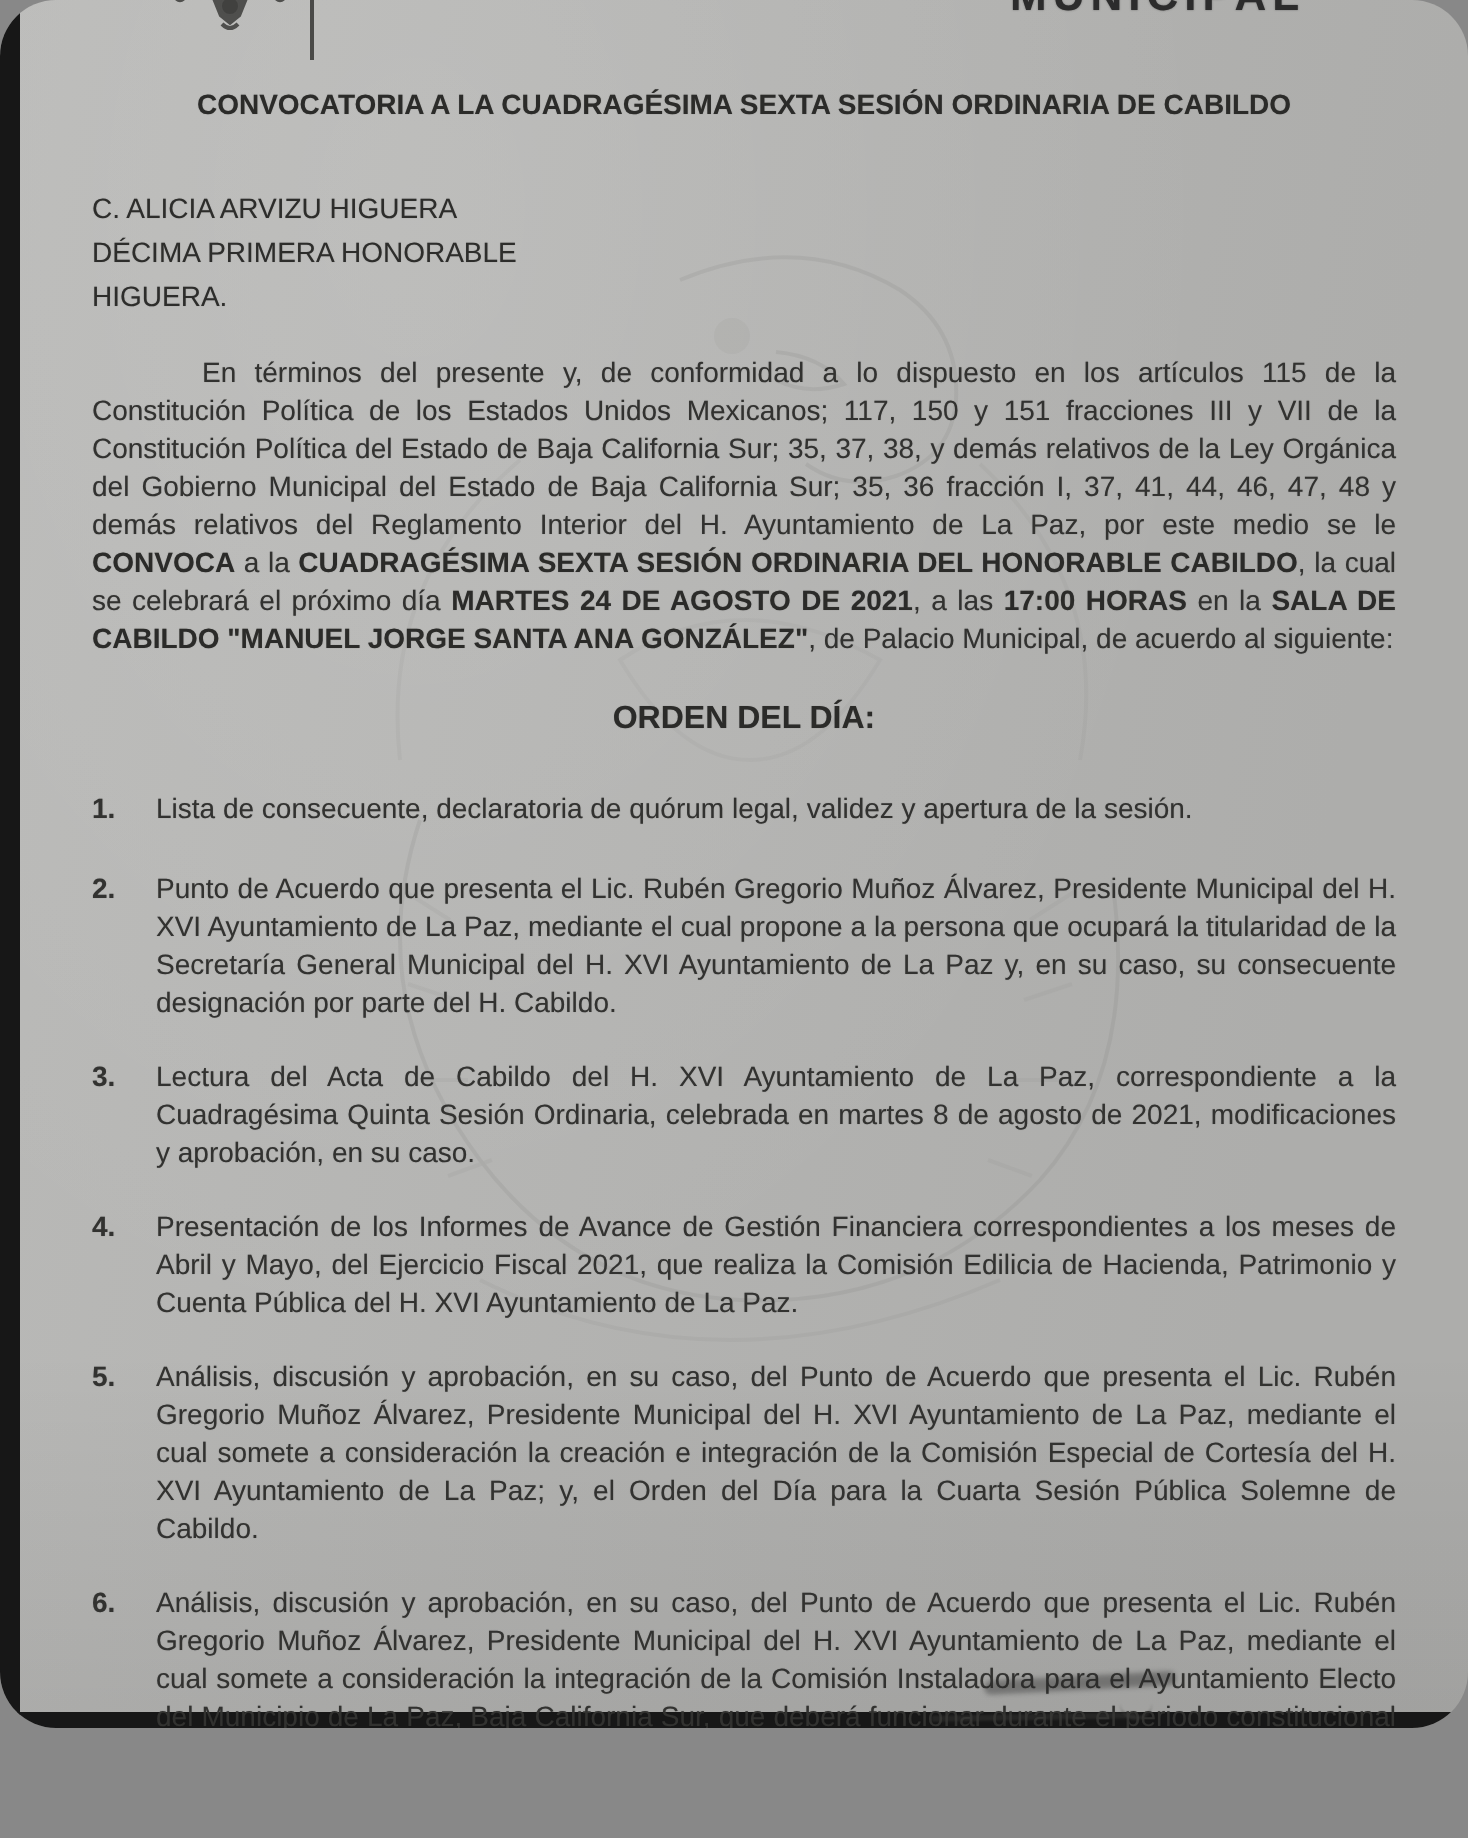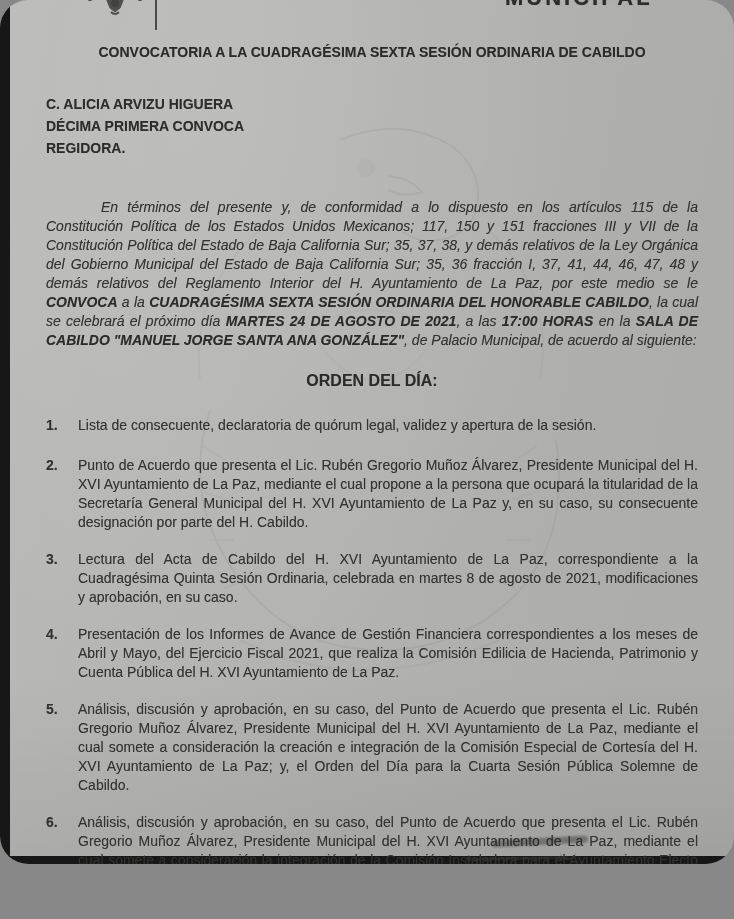--- a/index.html
+++ b/index.html
@@ -36,22 +36,22 @@
 
   
   .watermark { position:absolute; left:130px; top:80px; opacity:.16; pointer-events:none; }
 
   .content {
     position:absolute; left:46px; top:42px; width:652px;
     font-size:14px; line-height:19px;
     text-shadow: 0 0 .5px rgba(50,50,48,.35);
   }
   .doc-title { text-align:center; font-weight:bold; font-size:14px; line-height:20px; color:#2b2b29; }
-  .addressee { margin-top:31px; font-weight:bold; font-size:14px; line-height:22px; color:#2d2d2b; }
-  .intro { margin-top:39px; text-align:justify; text-indent:55px;font-style:italic; }
+  .addressee { margin-top:31px; font-weight:normal; font-size:14px; line-height:22px; color:#2d2d2b; }
+  .intro { margin-top:18px; text-align:justify; text-indent:55px; }
   .b { font-weight:bold; color:#2b2b29; }
   .orden-heading { margin-top:21px; text-align:center; font-weight:bold; font-size:16px; color:#2b2b29; }
   .orden-list { margin-top:26px; }
   .orden-item { display:flex; margin-bottom:18px; }
   .orden-item .num { width:20px; flex:0 0 20px; font-weight:bold; }
   .orden-item .gap { width:12px; flex:0 0 12px; }
   .orden-item .txt { flex:1; text-align:justify; }
   .mb-lg { margin-bottom:21px; }
 
   
@@ -113,22 +113,22 @@
   </div>
 
   <div class="content">
 
     <div class="doc-title">
       <div>CONVOCATORIA A LA CUADRAGÉSIMA SEXTA SESIÓN ORDINARIA DE CABILDO</div>
     </div>
 
     <div class="addressee">
       <div>C. ALICIA ARVIZU HIGUERA</div>
-      <div>DÉCIMA PRIMERA CONVOCA</div>
-      <div>REGIDORA.</div>
+      <div>DÉCIMA PRIMERA HONORABLE</div>
+      <div>HIGUERA.</div>
     </div>
 
     <p class="intro">
       <span>En términos del presente y, de conformidad a lo dispuesto en los artículos 115 de la Constitución Política de los Estados Unidos Mexicanos; 117, 150 y 151 fracciones III y VII de la Constitución Política del Estado de Baja California Sur; 35, 37, 38, y demás relativos de la Ley Orgánica del Gobierno Municipal del Estado de Baja California Sur; 35, 36 fracción I, 37, 41, 44, 46, 47, 48 y demás relativos del Reglamento Interior del H. Ayuntamiento de La Paz, por este medio se le </span><span class="b">CONVOCA</span><span> a la </span><span class="b">CUADRAGÉSIMA SEXTA SESIÓN ORDINARIA DEL HONORABLE CABILDO</span><span>, la cual se celebrará el próximo día </span><span class="b">MARTES 24 DE AGOSTO DE 2021</span><span>, a las </span><span class="b">17:00 HORAS</span><span> en la </span><span class="b">SALA DE CABILDO "MANUEL JORGE SANTA ANA GONZÁLEZ"</span><span>, de Palacio Municipal, de acuerdo al siguiente:</span>
     </p>
 
     <div class="orden-heading">ORDEN DEL DÍA:</div>
 
     <div class="orden-list">
       <div class="orden-item mb-lg">

